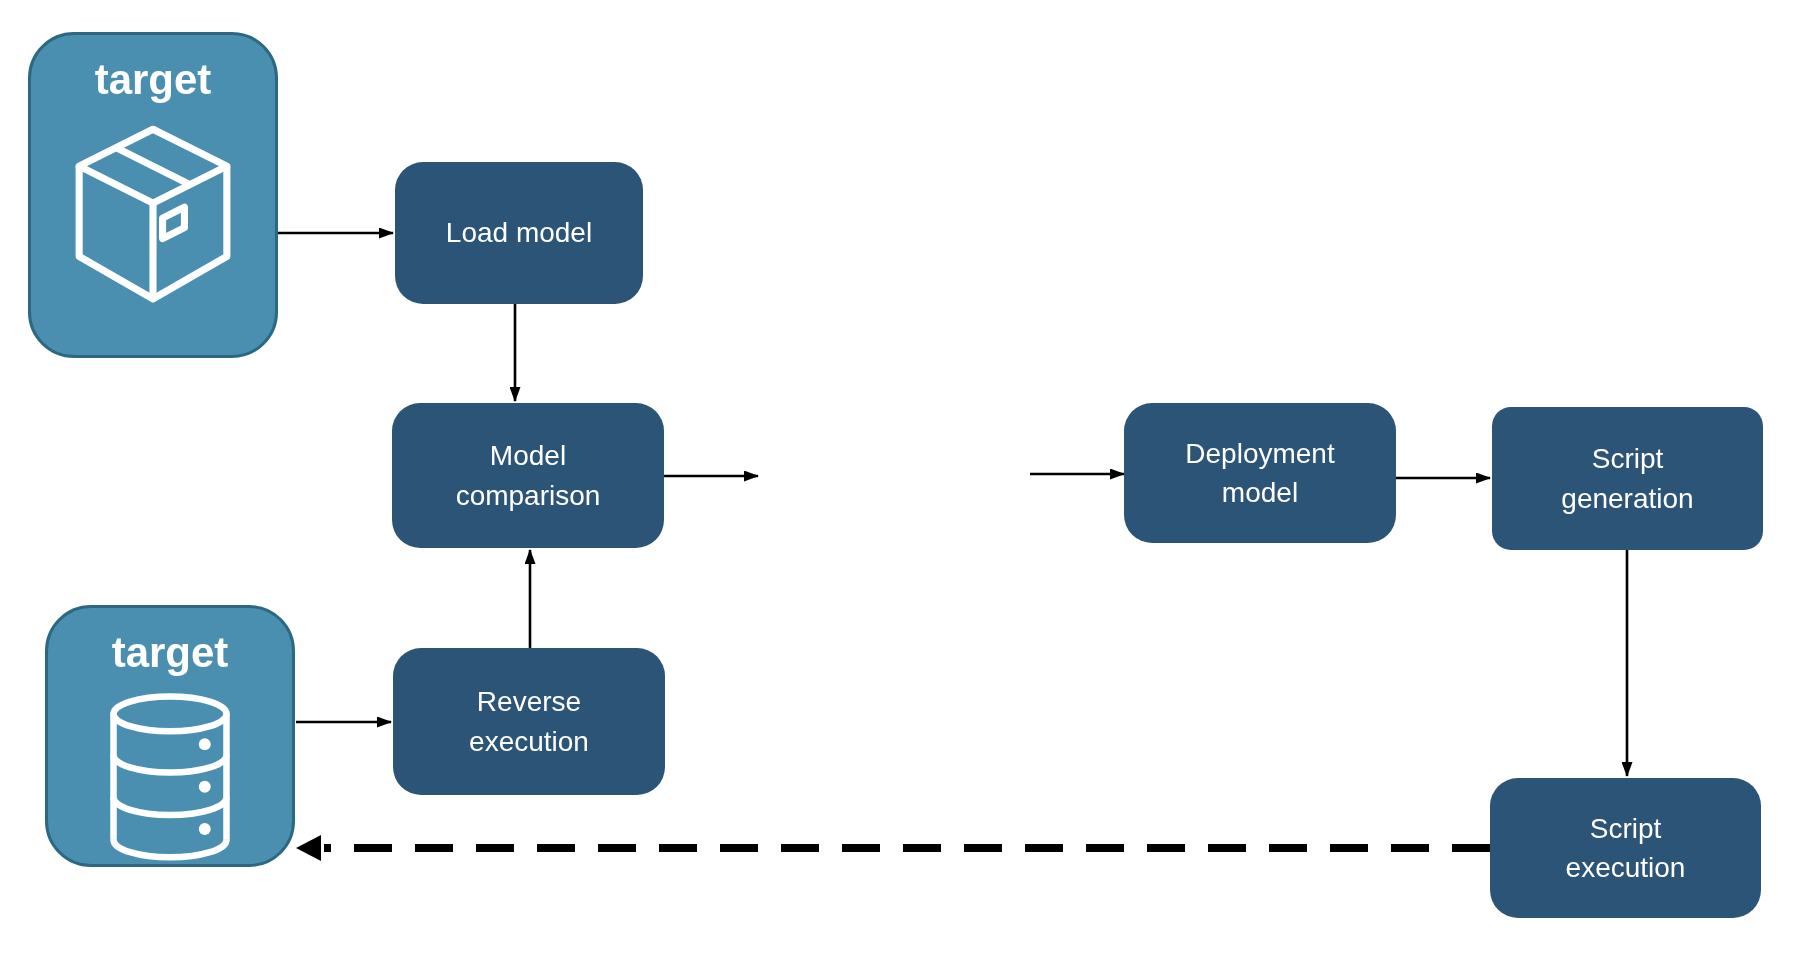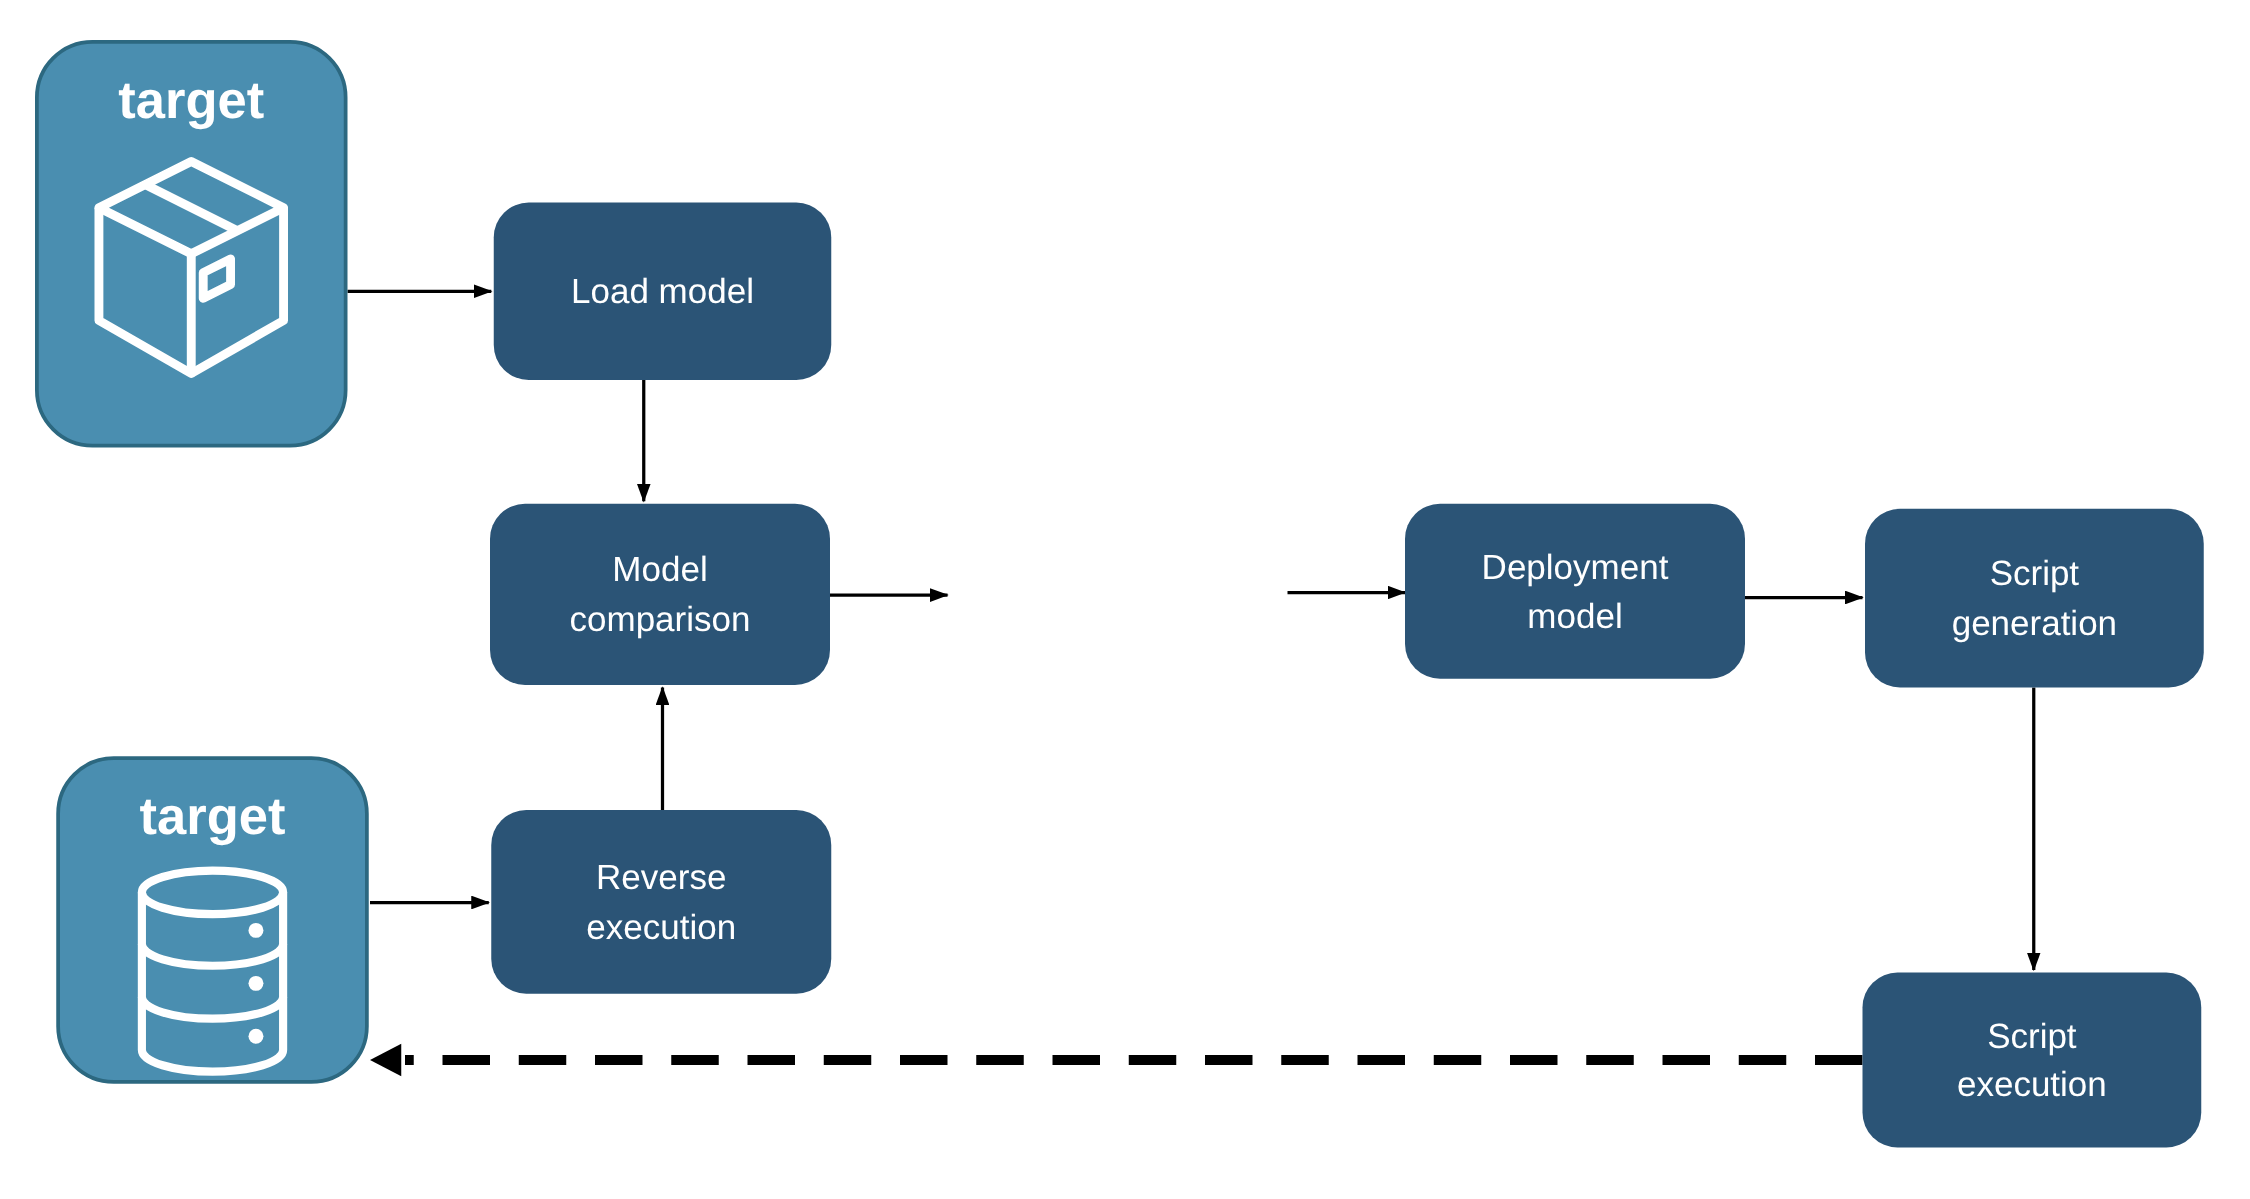--- a/index.html
+++ b/index.html
@@ -111,34 +111,34 @@
         <path d="M8,99 A52,16 0 0 0 112,99"></path>
       </g>
       <g fill="#ffffff">
         <circle cx="92" cy="50" r="5.5"></circle>
         <circle cx="92" cy="89" r="5.5"></circle>
         <circle cx="92" cy="128" r="5.5"></circle>
       </g>
     </svg>
   </div>
 
-  <div class="node process" style="left:395px; top:162px; width:270px; height:142px;text-align:center;">
+  <div class="node process" style="left:395px; top:162px; width:248px; height:142px;text-align:center;">
     <span class="process-label">Load model</span>
   </div>
 
   <div class="node process" style="left:392px; top:403px; width:272px; height:145px;">
     <span class="process-label">Model comparison</span>
   </div>
 
 
   <div class="node process" style="left:1124px; top:403px; width:272px; height:140px;">
     <span class="process-label">Deployment model</span>
   </div>
 
-  <div class="node process" style="left:1492px; top:407px; width:271px; height:143px;">
+  <div class="node process" style="left:1492px; top:407px; width:271px; height:143px;border-radius:19px;">
     <span class="process-label">Script generation</span>
   </div>
 
   <div class="node process" style="left:393px; top:648px; width:272px; height:147px;">
     <span class="process-label">Reverse execution</span>
   </div>
 
   <div class="node process" style="left:1490px; top:778px; width:271px; height:140px;">
     <span class="process-label">Script execution</span>
   </div>

